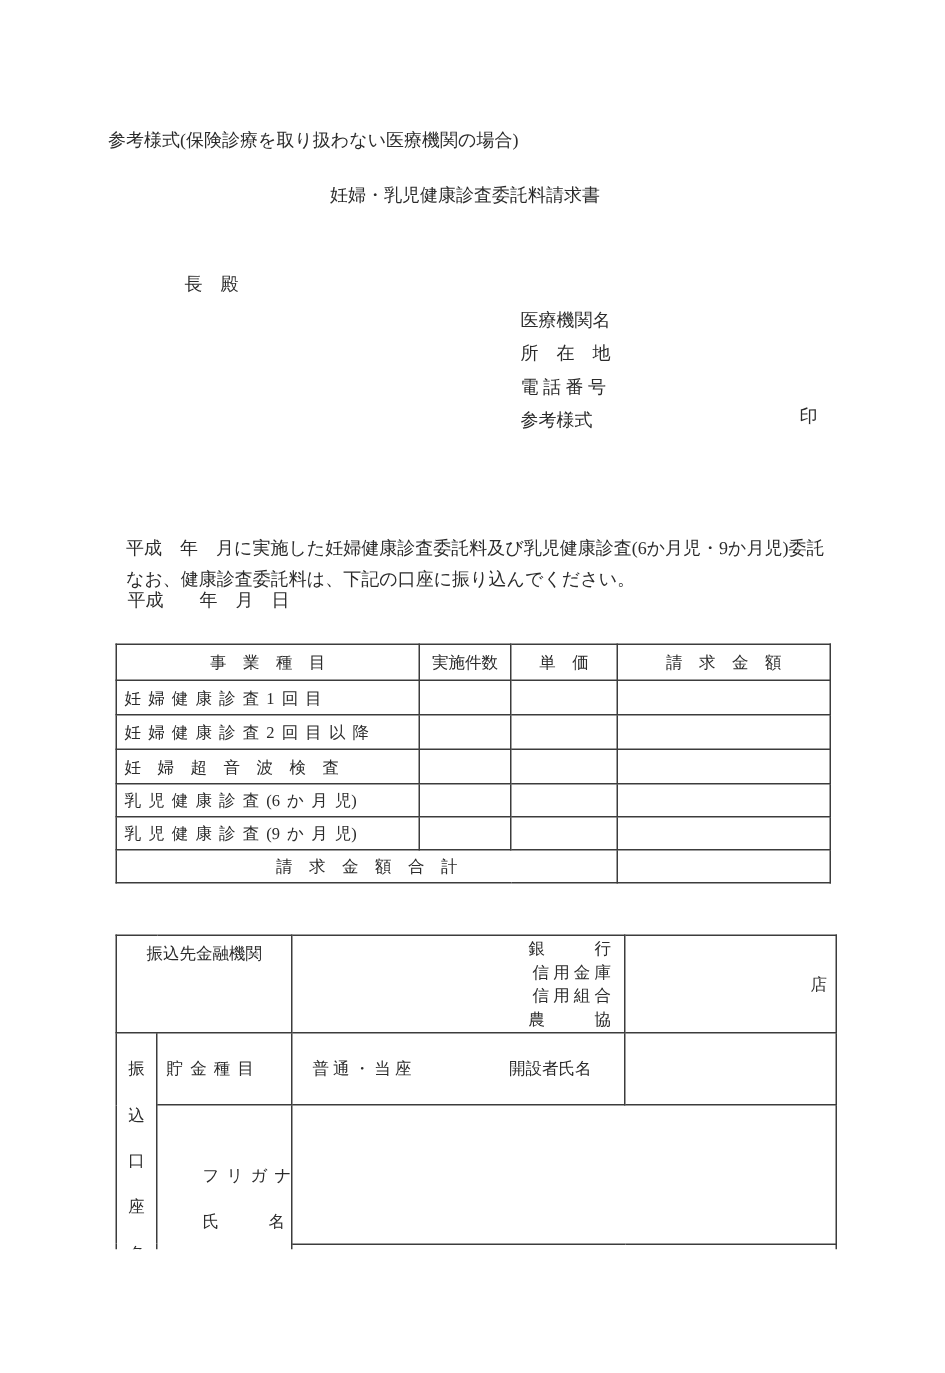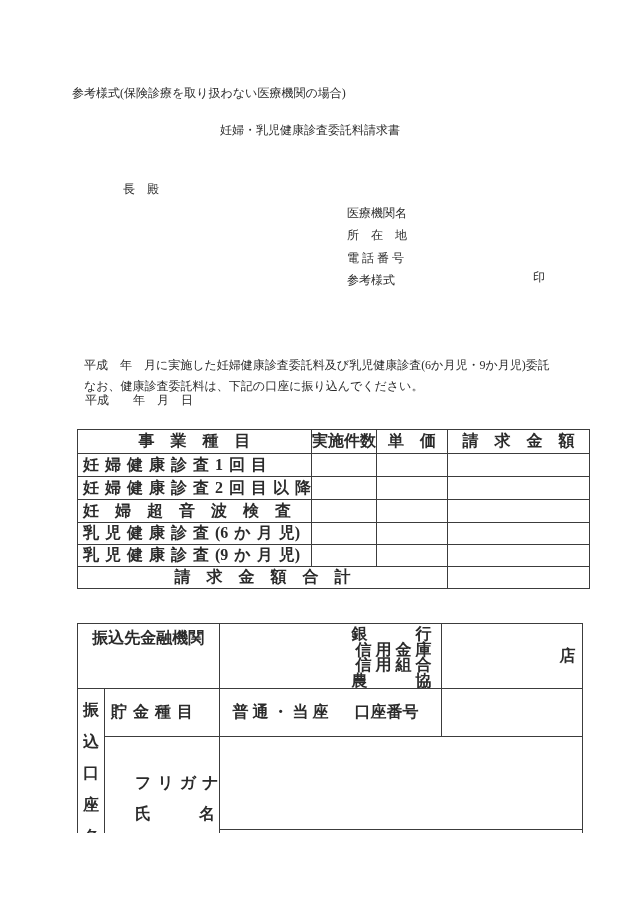--- a/index.html
+++ b/index.html
@@ -18,21 +18,21 @@
   .ref-note{left:72px;top:85px;}
   .doc-title{left:220px;top:122px;}
   .addressee{left:123px;top:181px;text-align:center;}
   .sender{left:347px;top:202px;line-height:22.3px;}
   .seal{left:533px;top:269px;}
   .body-par{left:72px;top:315px;line-height:21.2px;margin-top:40px;}
   .date-line{left:85px;top:392px;}
 
   
   table{border-collapse:collapse;table-layout:fixed;}
-  td,th{border:1px solid #3c3c3c;padding:0;font-weight:bold;font-size:16px;color:#2b2b2b;overflow:hidden;}
+  td,th{border:1px solid #3c3c3c;padding:0;font-weight:normal;font-size:11px;color:#2b2b2b;overflow:hidden;}
   .claim{left:77px;top:429px;}
   .bank{left:77px;top:623px;}
   .claim table,.bank table{border:1.5px solid #3c3c3c;}
 
   
   .claim .hdr{text-align:center;vertical-align:middle;}
   .ws22{word-spacing:22px;}
   .ws10{word-spacing:10px;}
   .ws2{word-spacing:2px;}
   .row-label{text-align:left;vertical-align:middle;padding-left:5px;}
@@ -155,21 +155,21 @@
                 <span>込</span>
                 <span>口</span>
                 <span>座</span>
                 <span>名</span>
               </div>
         </td>
         <td class="lbl-cell ws2">貯 金 種 目</td>
         <td class="deposit-cell">
           <div class="deposit-flex">
             <span>普 通 ・ 当 座</span>
-            <span>口座番号</span>
+            <span>開設者氏名</span>
           </div>
         </td>
         <td></td>
       </tr>
       <tr style="height:32px">
         <td rowspan="2" class="lbl-merge">
           <div class="half ws2" style="height:32px">フ リ ガ ナ</div>
           <div class="half" style="height:30px">氏　　　名</div>
         </td>
         <td colspan="2"></td>

